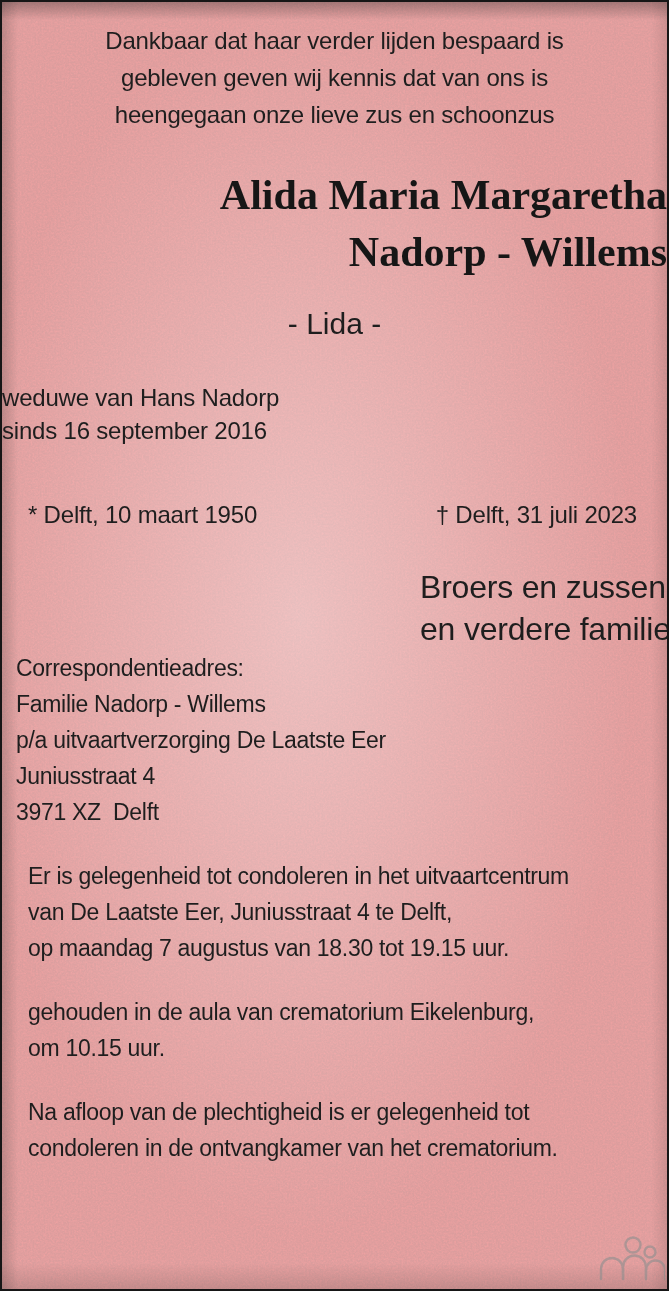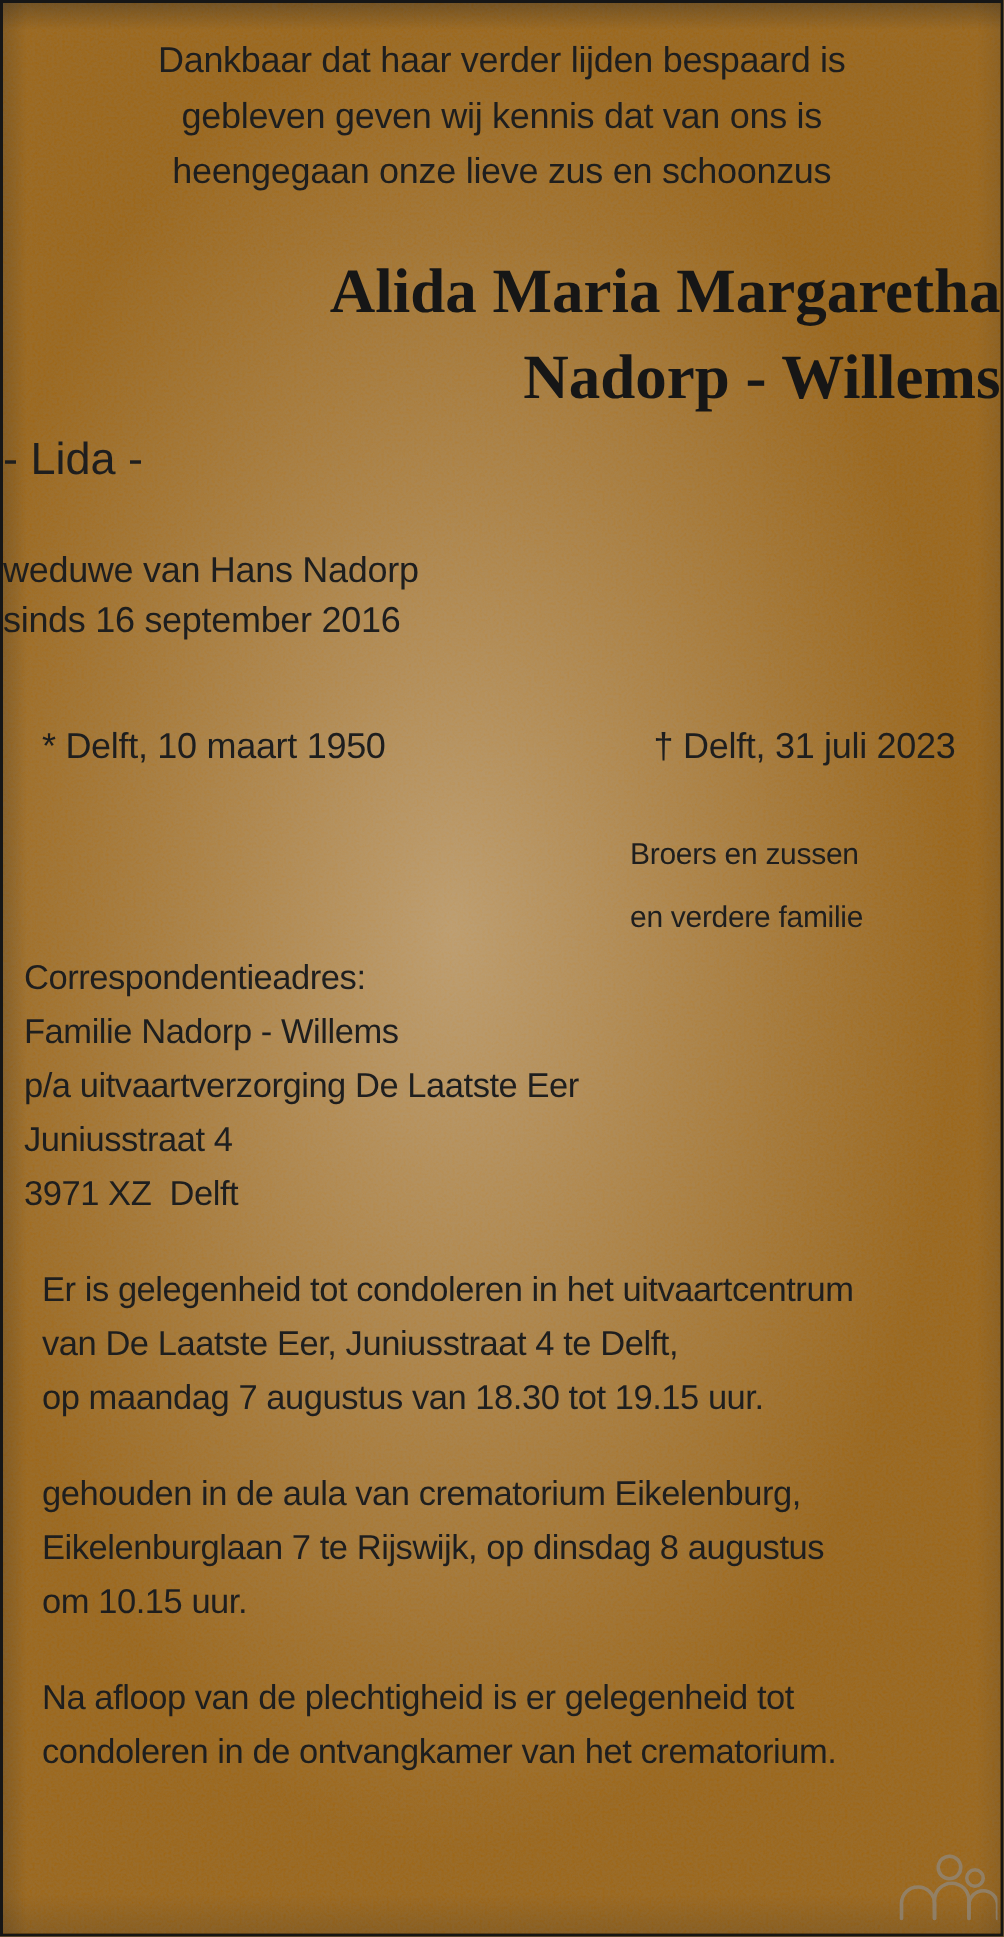--- a/index.html
+++ b/index.html
@@ -6,21 +6,21 @@
     margin: 0;
     padding: 0;
     background: #555;
   }
   .card {
     position: relative;
     width: 669px;
     height: 1291px;
     box-sizing: border-box;
     border: 2px solid #161616;
-    background: #a16207;
+    background: #fca5a5;
     overflow: hidden;
     font-family: "Liberation Sans", sans-serif;
     color: #1e1e1e;
   }
   
   .grain {
     position: absolute;
     inset: 0;
     width: 100%;
     height: 100%;
@@ -55,22 +55,22 @@
   .name {
     margin: 34px 0 0 0;
     text-align: right;
     font-family: "Liberation Serif", serif;
     font-weight: bold;
     font-size: 42px;
     line-height: 57px;
     color: #161616;
   }
   .nickname {
-    margin-top: 9px;
-    text-align: left;
+    margin-top: 26px;
+    text-align: center;
     font-size: 30px;
     line-height: 34px;
   }
   .widow {
     margin-top: 40px;
     text-align: left;
     font-size: 24px;
     line-height: 33px;
     letter-spacing: -0.2px;
   }
@@ -80,21 +80,21 @@
     justify-content: space-between;
     padding: 0 30px 0 26px;
     font-size: 24px;
     line-height: 33px;
     letter-spacing: -0.2px;
     align-items: flex-end;
   }
   .family {
     margin-top: 35px;
     margin-left: 418px;
-    font-size: 20px;
+    font-size: 32px;
     line-height: 42px;
     letter-spacing: -0.2px;
   }
   .address {
     padding-left: 14px;
     font-size: 23px;
     line-height: 36px;
     letter-spacing: -0.3px;
   }
   .para {
@@ -165,21 +165,20 @@
     </div>
 
     <div class="para">
       <span class="line">Er is gelegenheid tot condoleren in het uitvaartcentrum</span>
       <span class="line">van De Laatste Eer, Juniusstraat 4 te Delft,</span>
       <span class="line">op maandag 7 augustus van 18.30 tot 19.15 uur.</span>
     </div>
 
     <div class="para">
       <span class="line">gehouden in de aula van crematorium Eikelenburg,</span>
-      <span class="line">Eikelenburglaan 7 te Rijswijk, op dinsdag 8 augustus</span>
       <span class="line">om 10.15 uur.</span>
     </div>
 
     <div class="para">
       <span class="line">Na afloop van de plechtigheid is er gelegenheid tot</span>
       <span class="line">condoleren in de ontvangkamer van het crematorium.</span>
     </div>
 
   </div>
 

